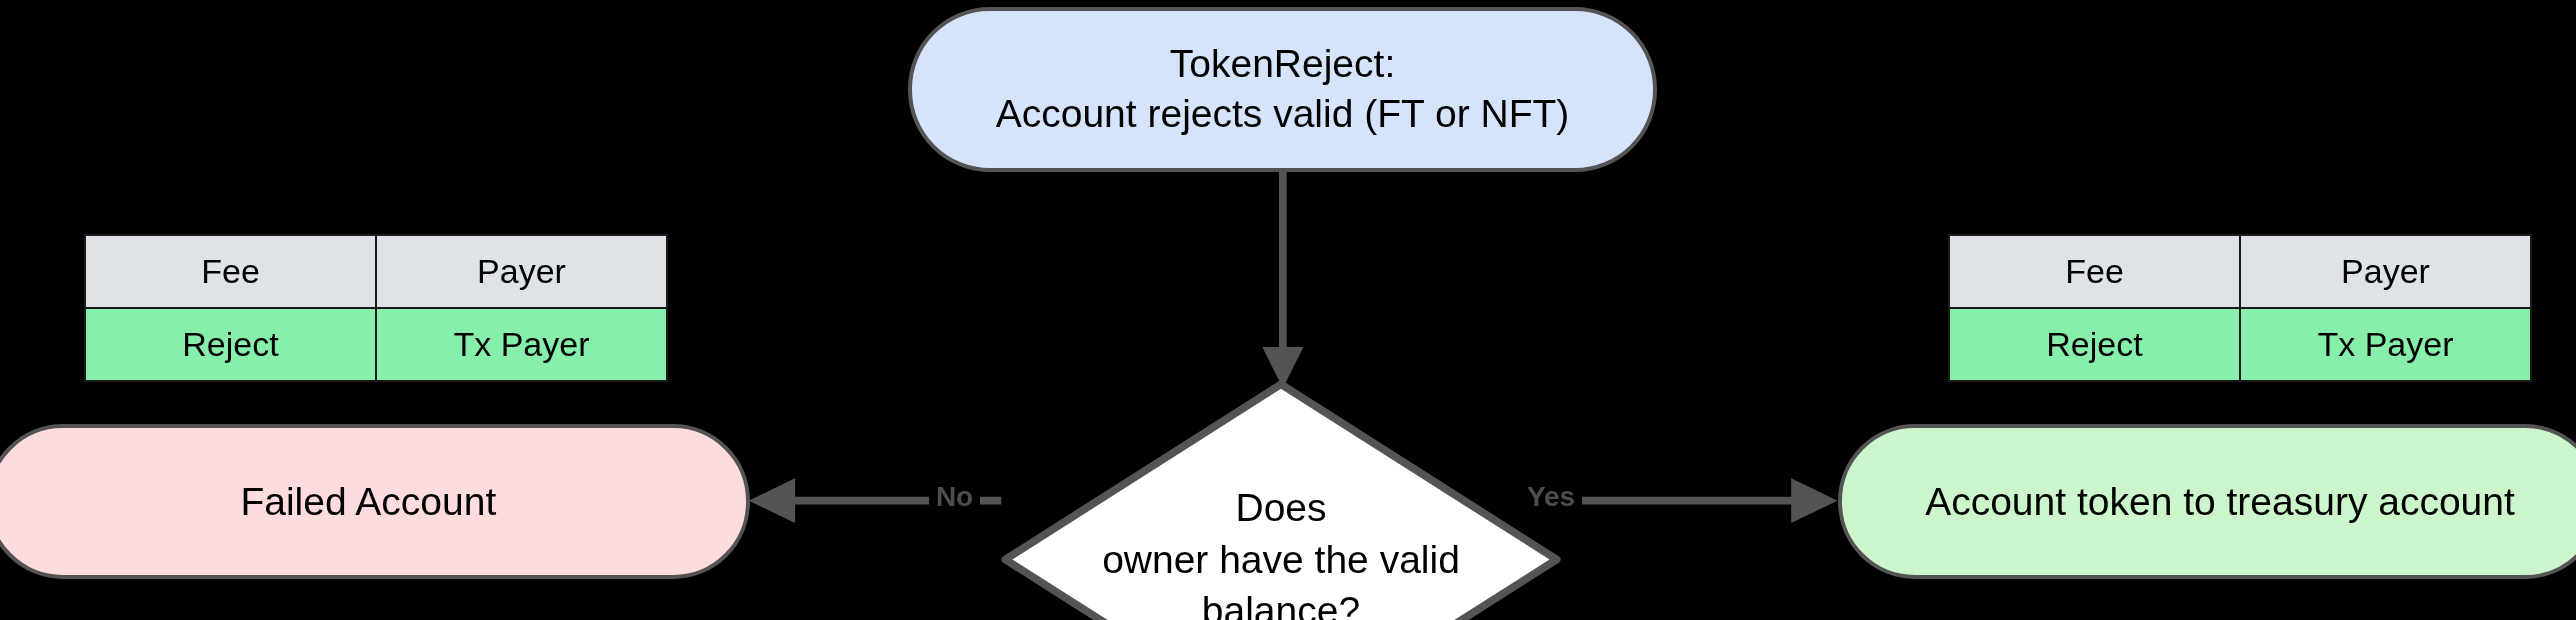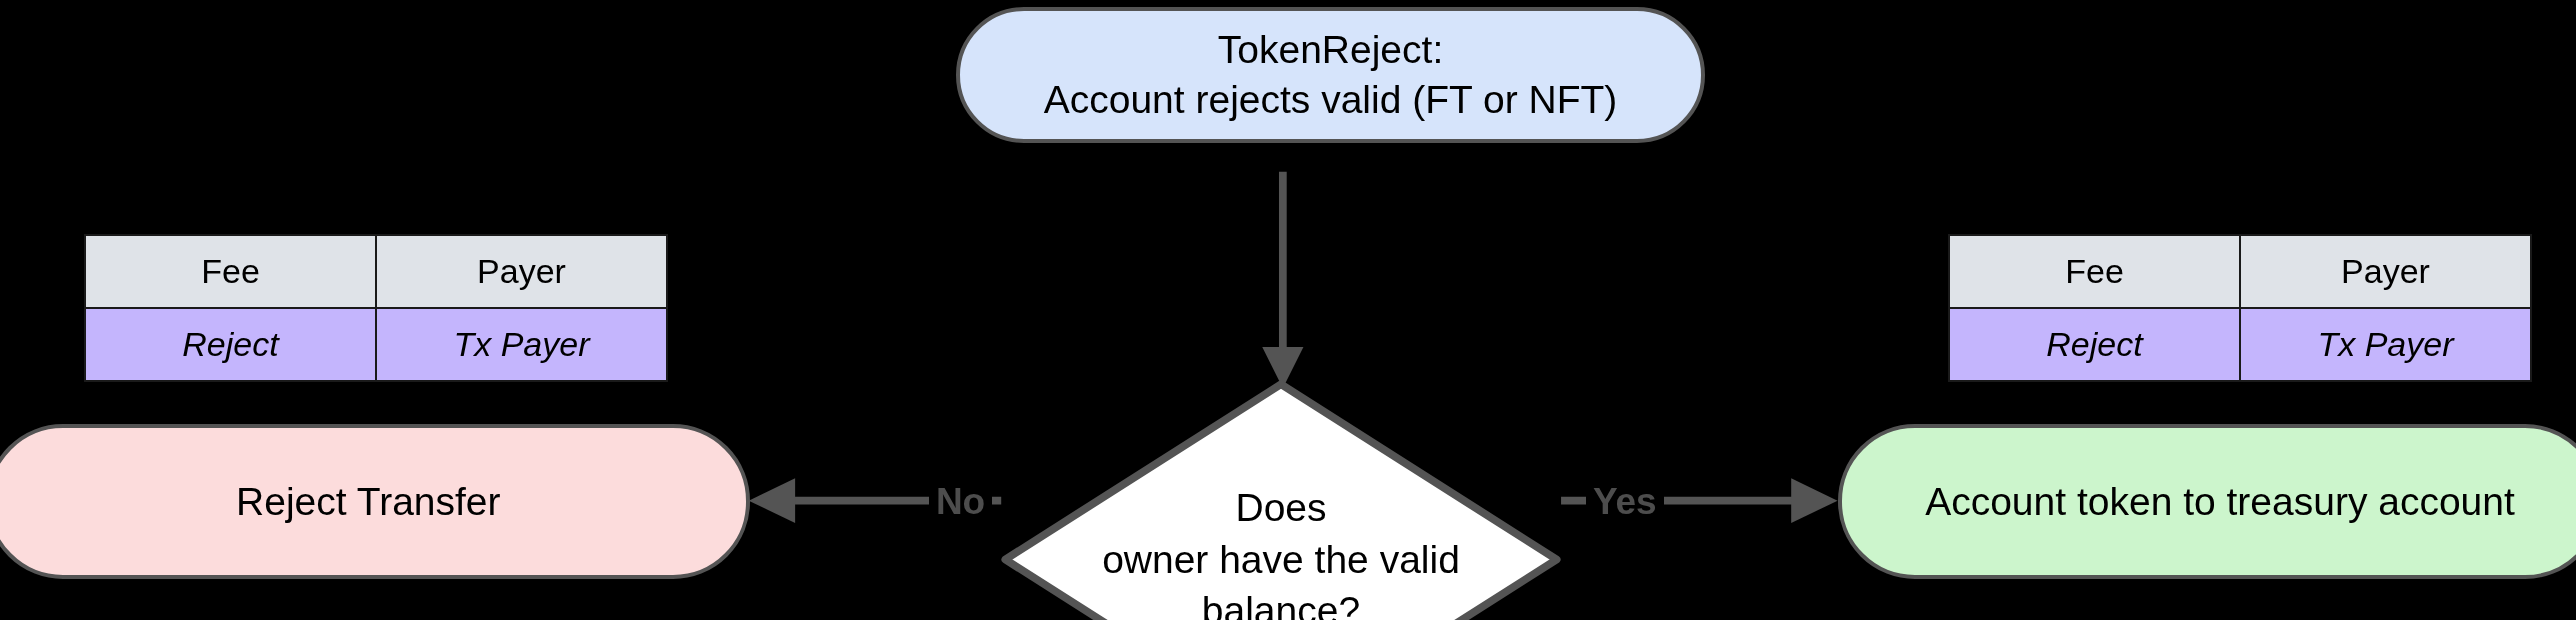--- a/index.html
+++ b/index.html
@@ -21,24 +21,24 @@
     display: flex;
     align-items: center;
     justify-content: center;
     text-align: center;
     color: #000000;
     border: 4.3px solid #545454;
     line-height: 1.28;
   }
   
   #node-tokenreject {
-    left: 956px;
+    left: 908px;
     top: 6.9px;
     width: 749px;
-    height: 136px;
+    height: 165px;
     background: #d6e4fb;
     border-radius: 82px;
     font-size: 39px;
   }
   
   #node-failed-transfer {
     left: -13.7px;
     top: 424px;
     width: 764px;
     height: 155px;
@@ -102,22 +102,21 @@
     text-align: center;
     font-weight: normal;
     padding: 16px;
     height: 57px;
     box-sizing: border-box;
   }
   .fee-table thead th {
     background: #dfe3e8;
   }
   .fee-table tbody td {
-    background: #c4b5fd;
-    font-style: italic;
+    background: #86efac;
   }
   #fee-table-left  { left: 84px;  top: 234px; }
   #fee-table-right { left: 1948px; top: 234px; }
 
   
   .edge-svg {
     position: absolute;
     left: 0;
     top: 0;
     width: 2576px;
@@ -126,28 +125,28 @@
   }
   .edge-line {
     stroke: #545454;
     stroke-width: 9;
     fill: none;
   }
   .edge-head { fill: #545454; }
   .edge-label {
     position: absolute;
     color: #4d4d4d;
-    font-size: 37px;
+    font-size: 28px;
     font-weight: bold;
     background: #000000;
     padding: 0 6.9px;
     line-height: 1;
   }
   #edge-label-no  { left: 929px; top: 483px; }
-  #edge-label-yes { left: 1586px; top: 483px; }
+  #edge-label-yes { left: 1520px; top: 483px; }
 </style>
 </head>
 <body>
 
 <div id="canvas">
 
   <svg class="edge-svg" viewBox="0 0 3000 723" xmlns="http://www.w3.org/2000/svg">
 
     <g>
       <line class="edge-line" x1="1494" y1="200" x2="1494" y2="424"></line>
@@ -179,21 +178,21 @@
   <div id="node-decision">
     <svg viewBox="0 0 652 418" xmlns="http://www.w3.org/2000/svg">
       <polygon points="326,5 647,209 326,413 5,209" fill="#ffffff" stroke="#545454" stroke-width="9" stroke-linejoin="round"></polygon>
     </svg>
     <div class="diamond-text">Does
 owner have the valid
 balance?</div>
   </div>
 
   <div class="node" id="node-failed-transfer">
-    <span>Reject Transfer</span>
+    <span>Failed Account</span>
   </div>
 
   <div class="node" id="node-transfer-treasury">
     <span>Account token to treasury account</span>
   </div>
 
   <table class="fee-table" id="fee-table-left">
     <thead>
       <tr>
         <th>Fee</th>

